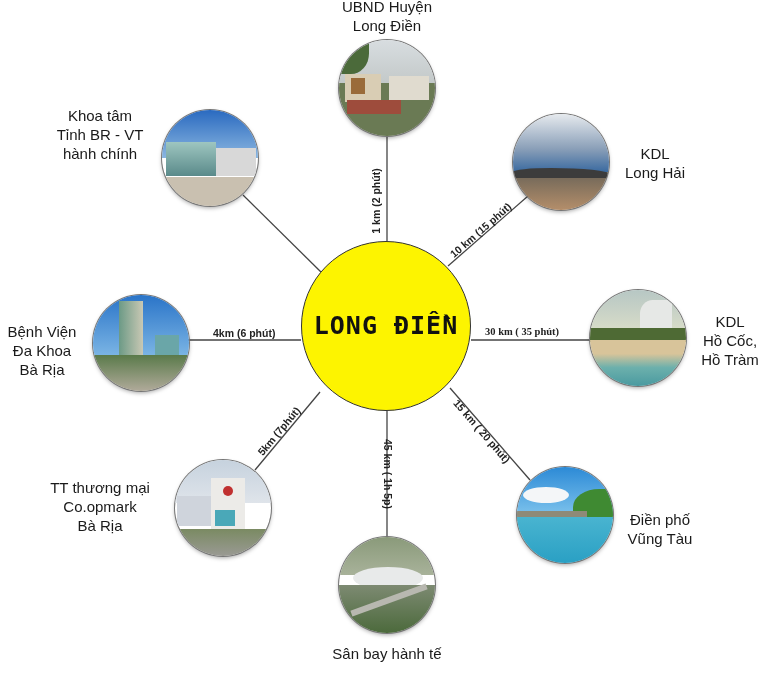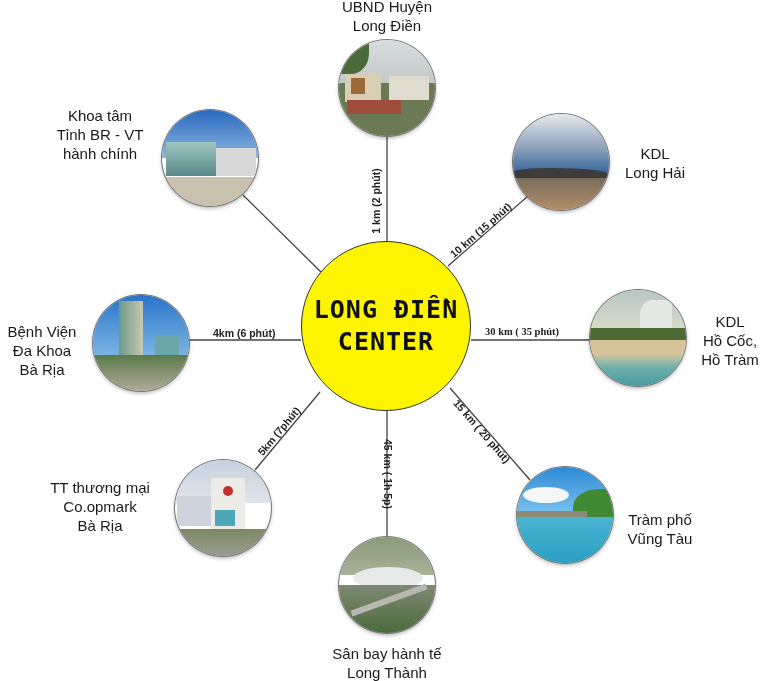--- a/index.html
+++ b/index.html
@@ -43,21 +43,20 @@
     <line x1="471" y1="340" x2="592" y2="340" stroke="#444" stroke-width="1.3"></line>
     <line x1="450" y1="388" x2="530" y2="480" stroke="#444" stroke-width="1.3"></line>
     <line x1="387" y1="411" x2="387" y2="538" stroke="#444" stroke-width="1.3"></line>
     <line x1="320" y1="392" x2="255" y2="470" stroke="#444" stroke-width="1.3"></line>
     <line x1="301" y1="340" x2="188" y2="340" stroke="#444" stroke-width="1.3"></line>
     <line x1="325" y1="276" x2="243" y2="195" stroke="#444" stroke-width="1.3"></line>
   </svg>
 
   <div class="center">
     <div class="t1">LONG ĐIỀN</div>
-    <div class="t2">CENTER</div>
   </div>
 
   <div class="label" style="left:312px; top:-3px; width:150px;">
     <div>UBND Huyện</div>
     <div>Long Điền</div>
   </div>
   <div class="node" style="left:339px; top:40px;">
     <div class="sky" style="background:linear-gradient(#d8dde0,#c3c9c9); height:45%;"></div>
     <div class="ground" style="background:#6a7a54; height:55%;"></div>
     <div class="bld" style="left:6px; top:34px; width:36px; height:28px; background:#d9cdb4;"></div>
@@ -93,34 +92,33 @@
   <div class="dist" style="left:485px; top:326px;font-family:Liberation Serif, serif;">30 km ( 35 phút)</div>
 
   <div class="node" style="left:517px; top:467px;">
     <div class="sky" style="background:linear-gradient(#2c8ad6,#7cc2ec); height:50%;"></div>
     <div class="bld" style="left:6px; top:20px; width:46px; height:16px; background:#f4f6f8; border-radius:50%;"></div>
     <div class="bld" style="left:56px; top:22px; width:44px; height:30px; background:#3f8a32; border-radius:60% 0 0 0;"></div>
     <div class="bld" style="left:0; top:44px; width:70px; height:10px; background:#8e8a78;"></div>
     <div class="ground" style="background:linear-gradient(#49b4d0,#2aa0c4); height:48%;"></div>
   </div>
   <div class="label" style="left:610px; top:510px; width:100px;">
-    <div>Tràm phố</div>
+    <div>Điền phố</div>
     <div>Vũng Tàu</div>
   </div>
   <div class="dist" style="left:442px; top:425px; transform:rotate(49deg);">15 km ( 20 phút)</div>
 
   <div class="node" style="left:339px; top:537px;">
     <div class="sky" style="background:linear-gradient(#8a9a7a,#a8b29a); height:40%;"></div>
     <div class="bld" style="left:14px; top:30px; width:70px; height:22px; background:#e8eaea; border-radius:50%;"></div>
     <div class="ground" style="background:linear-gradient(#7d8a72,#4c6a3c); height:50%;"></div>
     <div class="bld" style="left:10px; top:60px; width:80px; height:6px; background:#b8b8b0; transform:rotate(-20deg);"></div>
   </div>
   <div class="label" style="left:312px; top:644px; width:150px;">
     <div>Sân bay hành tế</div>
-    <div>Long Thành</div>
   </div>
   <div class="dist" style="left:353px; top:468px; transform:rotate(90deg);">45 km ( 1h 5p)</div>
 
   <div class="node" style="left:175px; top:460px;">
     <div class="sky" style="background:linear-gradient(#c6d2de,#dfe4ea); height:45%;"></div>
     <div class="bld" style="left:36px; top:18px; width:34px; height:56px; background:#ecebe8;"></div>
     <div class="bld" style="left:48px; top:26px; width:10px; height:10px; background:#c03030; border-radius:50%;"></div>
     <div class="bld" style="left:40px; top:50px; width:20px; height:16px; background:#4aa8b8;"></div>
     <div class="bld" style="left:2px; top:36px; width:34px; height:30px; background:#cfd4dc;"></div>
     <div class="ground" style="background:linear-gradient(#7a8a62,#9a9a94); height:28%;"></div>

